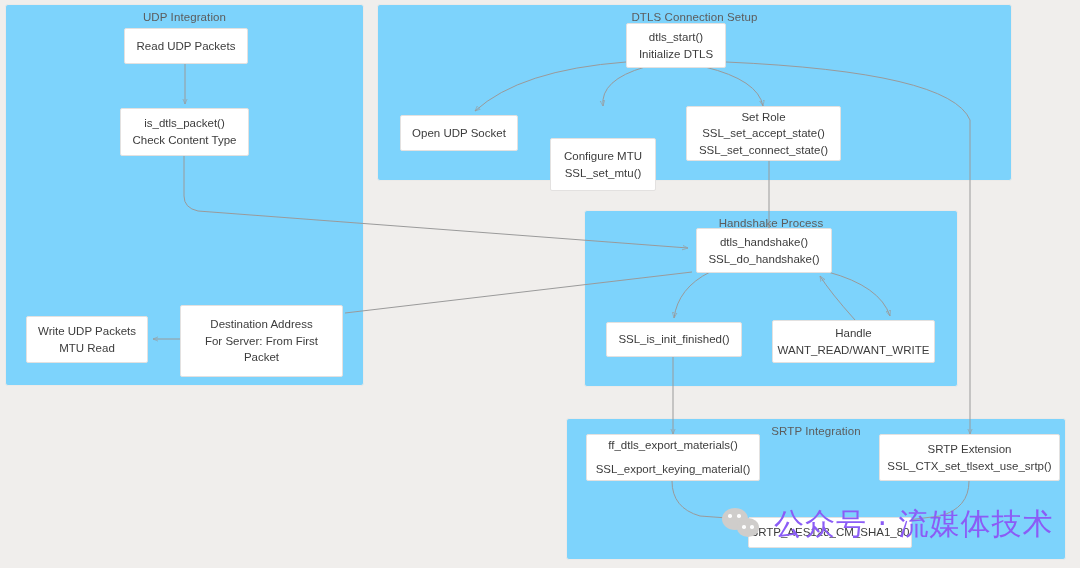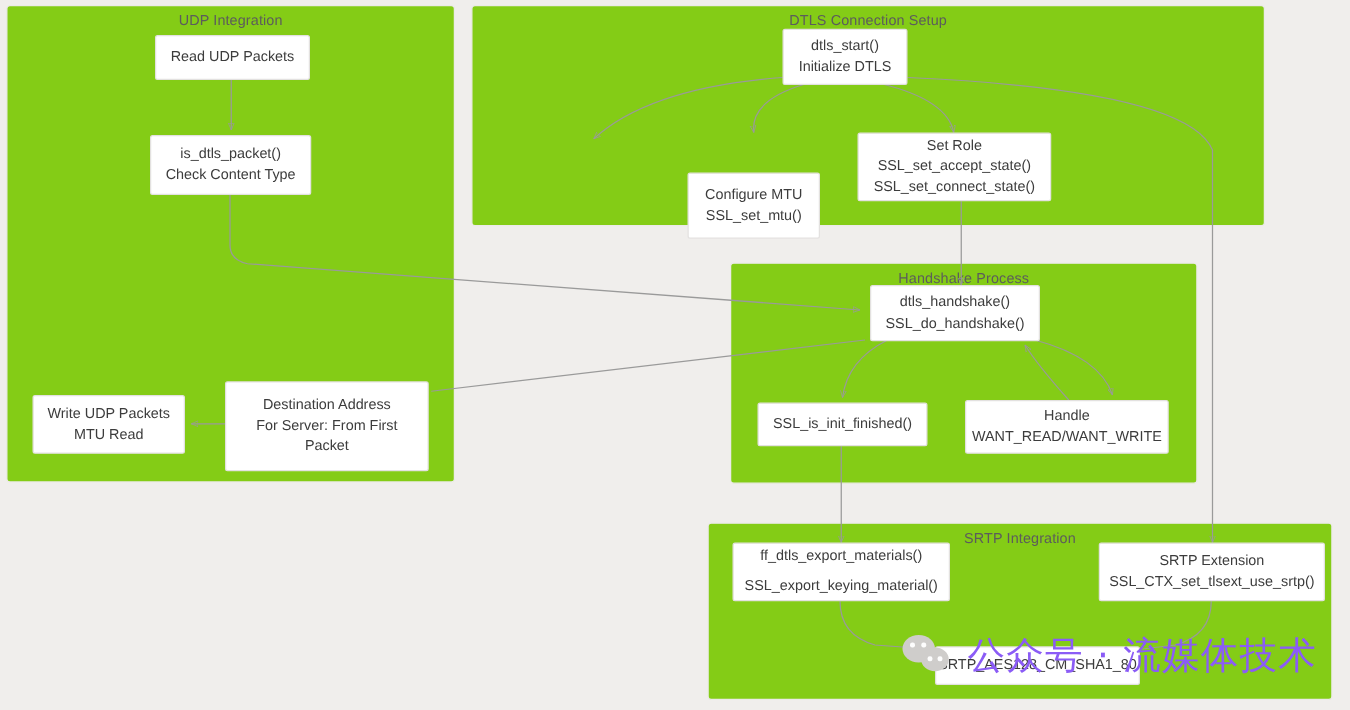--- a/index.html
+++ b/index.html
@@ -16,21 +16,21 @@
   }
   #canvas {
     position: absolute;
     left: 0;
     top: 0;
     width: 1080px;
     height: 568px;
   }
   .group {
     position: absolute;
-    background: #84cc16;
+    background: #7dd3fc;
     border: 1px solid #eceae8;
     border-radius: 3px;
     box-sizing: border-box;
   }
   .group-title {
     position: absolute;
     top: 6px;
     left: 0;
     width: 100%;
     text-align: center;
@@ -192,20 +192,23 @@
     <span class="ln">Destination Address</span>
     <span class="ln">For Server: From First</span>
     <span class="ln">Packet</span>
   </div>
 
   <div class="node" style="left:626px; top:23px; width:100px; height:45px;">
     <span class="ln">dtls_start()</span>
     <span class="ln">Initialize DTLS</span>
   </div>
 
+  <div class="node" style="left:400px; top:115px; width:118px; height:36px;">
+    <span class="ln">Open UDP Socket</span>
+  </div>
 
   <div class="node" style="left:550px; top:106px; width:106px; height:53px;margin-top:32px;">
     <span class="ln">Configure MTU</span>
     <span class="ln">SSL_set_mtu()</span>
   </div>
 
   <div class="node" style="left:686px; top:106px; width:155px; height:55px;">
     <span class="ln">Set Role</span>
     <span class="ln">SSL_set_accept_state()</span>
     <span class="ln">SSL_set_connect_state()</span>

